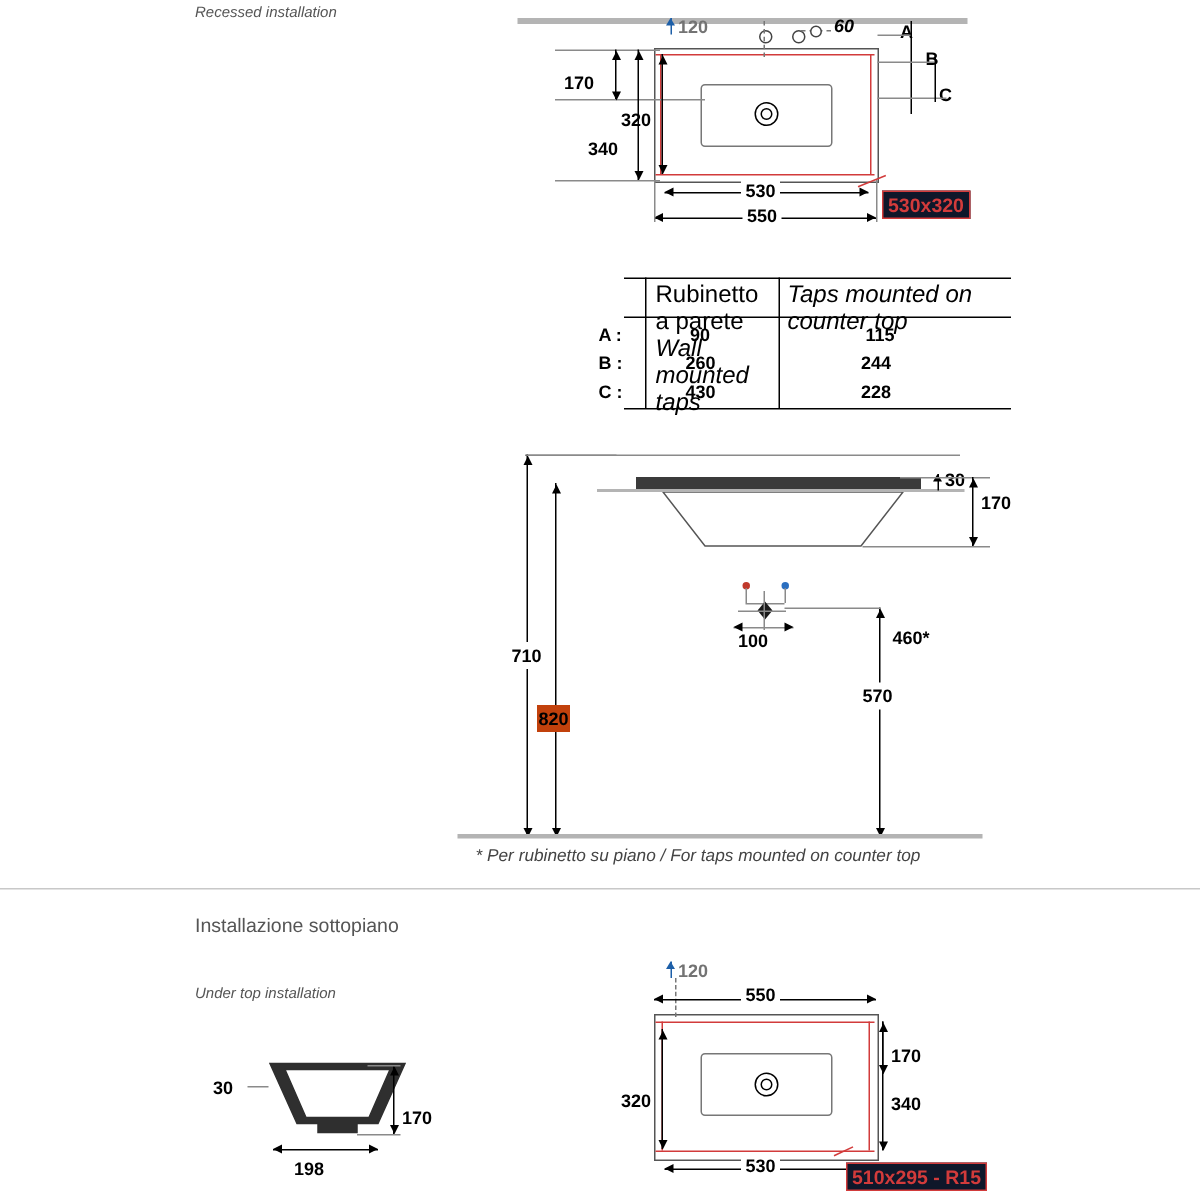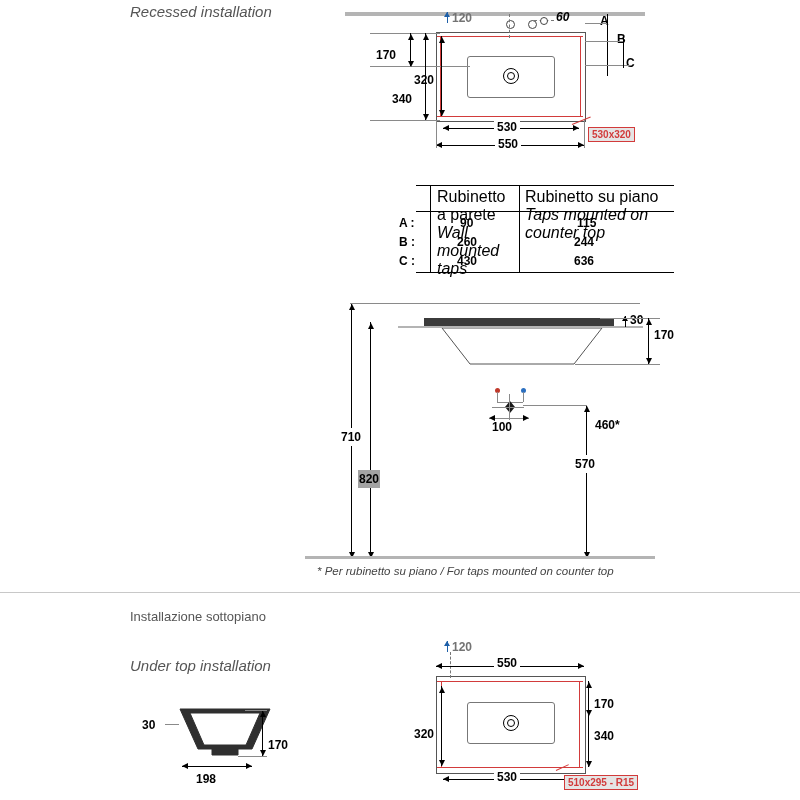--- a/index.html
+++ b/index.html
@@ -5,21 +5,21 @@
   html,body{margin:0;padding:0;}
   body{
     width:800px;height:800px;
     background:#ffffff;
     font-family:"Liberation Sans", sans-serif;
     color:#000;
     position:relative;
     overflow:hidden;
   }
   .abs{position:absolute;}
-  .lbl-it{font-size:15px;font-style:italic;color:#555;}
+  .lbl-it{font-size:10px;font-style:italic;color:#555;}
   .lbl-it2{font-size:11.5px;font-style:italic;color:#444;}
   .dim{font-size:12px;font-weight:bold;font-family:"Liberation Sans",sans-serif;}
   .line-h{position:absolute;background:#000;height:1px;}
   .line-v{position:absolute;background:#000;width:1px;}
   .thin-h{position:absolute;background:#8a8a8a;height:1px;}
   .thin-v{position:absolute;background:#8a8a8a;width:1px;}
   .red-h{position:absolute;background:#d23b3b;height:1px;}
   .red-v{position:absolute;background:#d23b3b;width:1px;}
   .grey-bar{position:absolute;background:#b4b4b4;}
   .dash-h{position:absolute;height:0;border-top:1px dashed #777;}
@@ -27,21 +27,21 @@
   .sep{position:absolute;background:#c8c8c8;height:1px;}
   .arrowL,.arrowR{position:absolute;width:0;height:0;border-top:3px solid transparent;border-bottom:3px solid transparent;}
   .arrowL{border-right:6px solid #000;}
   .arrowR{border-left:6px solid #000;}
   .arrowU,.arrowD{position:absolute;width:0;height:0;border-left:3px solid transparent;border-right:3px solid transparent;}
   .arrowU{border-bottom:6px solid #000;}
   .arrowD{border-top:6px solid #000;}
   .basin-top{position:absolute;border:1px solid #555;background:#fff;}
   .basin-inner{position:absolute;border:1px solid #777;background:#fff;border-radius:3px;}
   .vline{position:absolute;background:#000;width:1px;}
-  .redbox{position:absolute;border:1px solid #d23b3b;color:#d23b3b;font-size:10px;padding:1px 3px;background:#e5e5e5;font-weight:bold;}
+  .redbox{position:absolute;border:1px solid #d23b3b;color:#d23b3b;font-size:13px;padding:1px 3px;background:#0f172a;font-weight:bold;}
   .circ{position:absolute;border:1px solid #000;border-radius:50%;background:#fff;}
   .circ-sm{position:absolute;border:1px solid #444;border-radius:50%;background:#fff;}
   .bluetxt{color:#737373;}
   .dotblue{position:absolute;width:5px;height:5px;border-radius:50%;background:#2b6fc0;}
   .dotred{position:absolute;width:5px;height:5px;border-radius:50%;background:#c0392b;}
   .dark{position:absolute;background:#3b3b3b;}
 </style>
 </head>
 <body>
 
@@ -118,35 +118,34 @@
 <div class="line-h" style="left:416px;top:211px;width:258px;"></div>
 <div class="line-h" style="left:416px;top:272px;width:258px;"></div>
 <div class="vline" style="left:430px;top:185px;height:87px;"></div>
 <div class="vline" style="left:519px;top:185px;height:87px;"></div>
 
 <div class="abs tbl hd" style="left:437px;top:188px;width:78px;">
   <div>Rubinetto a parete</div>
   <div><i>Wall mounted taps</i></div>
 </div>
 <div class="abs tbl hd" style="left:525px;top:188px;width:145px;">
-  <div>Rubinetto su piano</div>
   <div><i>Taps mounted on counter top</i></div>
 </div>
 
 <div class="abs rowlbl" style="left:399px;top:216px;font-size:12px;font-weight:bold;">A :</div>
 <div class="abs val" style="left:460px;top:216px;font-size:12px;font-weight:bold;">90</div>
 <div class="abs val" style="left:577px;top:216px;font-size:12px;font-weight:bold;">115</div>
 
 <div class="abs rowlbl" style="left:399px;top:235px;font-size:12px;font-weight:bold;">B :</div>
 <div class="abs val" style="left:457px;top:235px;font-size:12px;font-weight:bold;">260</div>
 <div class="abs val" style="left:574px;top:235px;font-size:12px;font-weight:bold;">244</div>
 
 <div class="abs rowlbl" style="left:399px;top:254px;font-size:12px;font-weight:bold;">C :</div>
 <div class="abs val" style="left:457px;top:254px;font-size:12px;font-weight:bold;">430</div>
-<div class="abs val" style="left:574px;top:254px;font-size:12px;font-weight:bold;">636</div>
+<div class="abs val" style="left:574px;top:254px;font-size:12px;font-weight:bold;">228</div>
 
 <div class="thin-h" style="left:350px;top:303px;width:290px;"></div>
 
 <div class="dark" style="left:424px;top:318px;width:190px;height:8px;"></div>
 <div class="grey-bar" style="left:398px;top:326px;width:245px;height:2px;"></div>
 
 <svg class="abs" width="180" height="40" style="left:432px;top:328px;">
   <polygon points="10,0 170,0 142,36 38,36" fill="#ffffff" stroke="#555" stroke-width="1"></polygon>
 </svg>
 
@@ -180,21 +179,21 @@
 <div class="arrowR" style="left:523px;top:415px;"></div>
 
 <div class="line-v" style="left:351px;top:303px;height:255px;"></div>
 <div class="arrowU" style="left:349px;top:304px;"></div>
 <div class="arrowD" style="left:349px;top:552px;"></div>
 <div class="abs dim" style="left:340px;top:428px;background:#fff;padding:2px 1px;">710</div>
 
 <div class="line-v" style="left:370px;top:322px;height:236px;"></div>
 <div class="arrowU" style="left:368px;top:323px;"></div>
 <div class="arrowD" style="left:368px;top:552px;"></div>
-<div class="abs dim" style="left:358px;top:470px;background:#a3a3a3;padding:2px 1px;">820</div>
+<div class="abs dim" style="left:358px;top:470px;background:#c2410c;padding:2px 1px;">820</div>
 <div class="thin-h" style="left:351px;top:303px;width:60px;"></div>
 
 <div class="line-v" style="left:586px;top:405px;height:153px;"></div>
 <div class="arrowU" style="left:584px;top:406px;"></div>
 <div class="arrowD" style="left:584px;top:552px;"></div>
 <div class="abs dim" style="left:595px;top:418px;">460*</div>
 <div class="abs dim" style="left:574px;top:455px;background:#fff;padding:2px 1px;">570</div>
 <div class="thin-h" style="left:523px;top:405px;width:64px;"></div>
 
 <div class="grey-bar" style="left:305px;top:556px;width:350px;height:3px;"></div>

